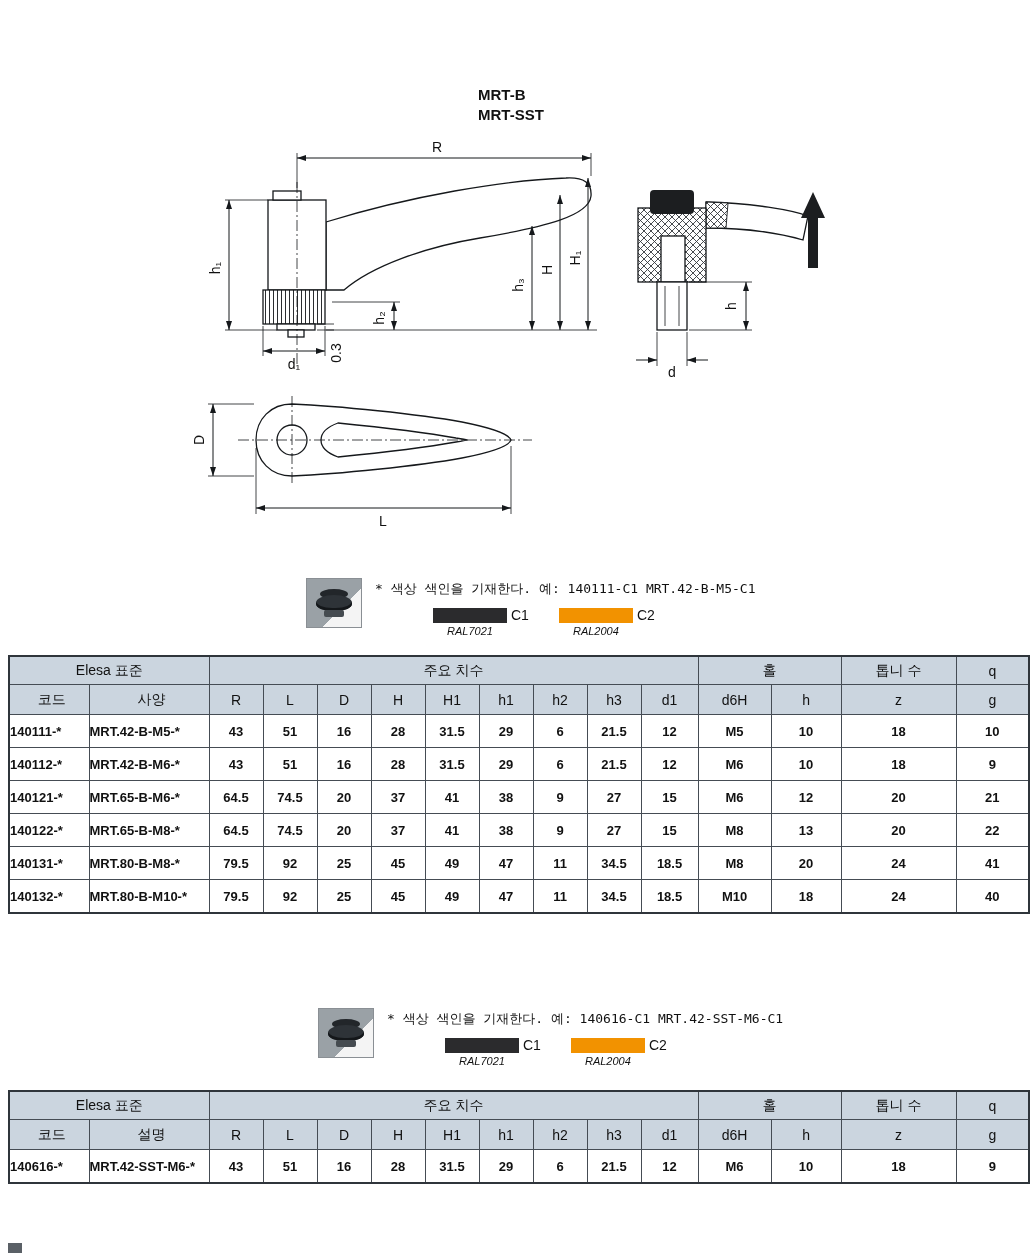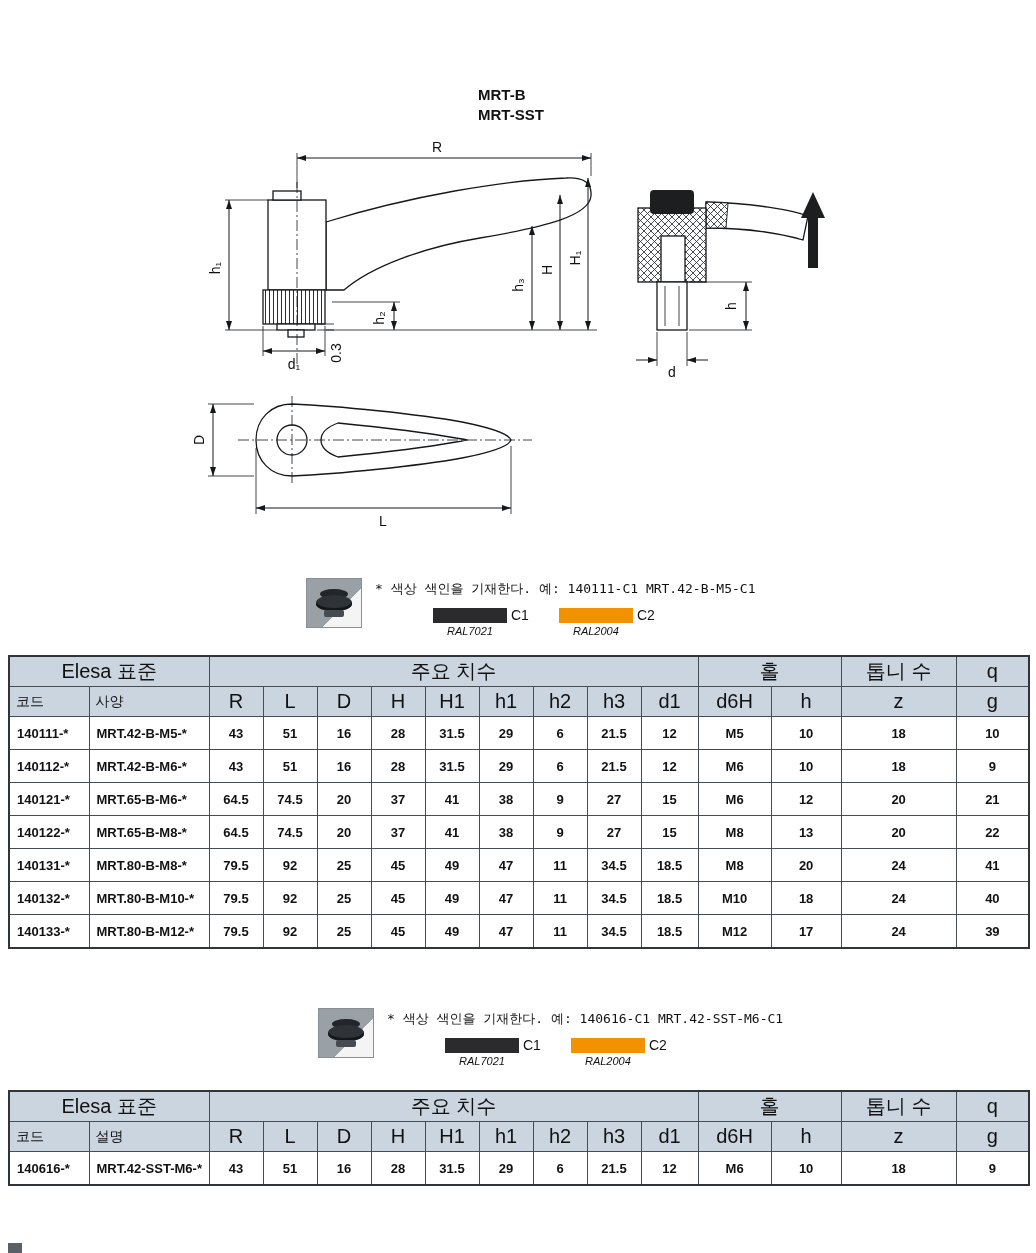--- a/index.html
+++ b/index.html
@@ -30,26 +30,26 @@
   .swatch-item{display:flex;flex-direction:column;}
   .bar-wrap{display:flex;align-items:center;}
   .bar{display:inline-block;width:74px;height:15px;}
   .c-label{font-size:14px;margin-left:4px;text-align:center;}
   .ral{font-size:11px;font-style:italic;width:74px;text-align:center;margin-top:2px;}
 
   
   table.data-table{position:absolute;left:8px;width:1020px;border-collapse:collapse;table-layout:fixed;
         border:2px solid #2f353b;font-family:"Liberation Sans",sans-serif;}
   table.data-table th,table.data-table td{border:1px solid #454c54;overflow:hidden;white-space:nowrap;}
-  table.data-table thead th{background:#cbd5df;font-weight:normal;font-size:20px;text-align:center;}
+  table.data-table thead th{background:#cbd5df;font-weight:normal;font-size:14px;text-align:center;}
   tr.group-row th{height:25px;}
   tr.col-row th{height:27px;font-weight:bold;font-size:13px;}
-  tr.col-row th.kor{text-align:left;padding-left:6px;font-weight:normal;font-size:14px;}
+  tr.col-row th.kor{text-align:center;padding-left:6px;font-weight:normal;font-size:14px;}
   table.data-table tbody td{height:30px;background:#ffffff;text-align:center;font-weight:bold;font-size:13px;}
-  table.data-table tbody td.left{text-align:left;padding-left:7px;}
+  table.data-table tbody td.left{text-align:left;padding-left:0;}
 
   .footer-mark{position:absolute;left:8px;top:1243px;width:14px;height:10px;background:#5a6066;}
 </style>
 </head>
 <body>
 
 <div id="page">
 
   <svg id="drawing" width="1036" height="470" viewBox="0 0 1036 470">
     <defs>
@@ -321,37 +321,20 @@
           <td>49</td>
           <td>47</td>
           <td>11</td>
           <td>34.5</td>
           <td>18.5</td>
           <td>M10</td>
           <td>18</td>
           <td>24</td>
           <td>40</td>
         </tr>
-        <tr>
-          <td class="left">140133-*</td>
-          <td class="left">MRT.80-B-M12-*</td>
-          <td>79.5</td>
-          <td>92</td>
-          <td>25</td>
-          <td>45</td>
-          <td>49</td>
-          <td>47</td>
-          <td>11</td>
-          <td>34.5</td>
-          <td>18.5</td>
-          <td>M12</td>
-          <td>17</td>
-          <td>24</td>
-          <td>39</td>
-        </tr>
       </tbody>
   </table>
 
   <div class="note" style="left:318px;top:1008px;">
     <div class="thumb">
       <div class="knob-top"></div>
         <div class="knob-body"></div>
         <div class="knob-base"></div>
     </div>
     <div class="note-content">

